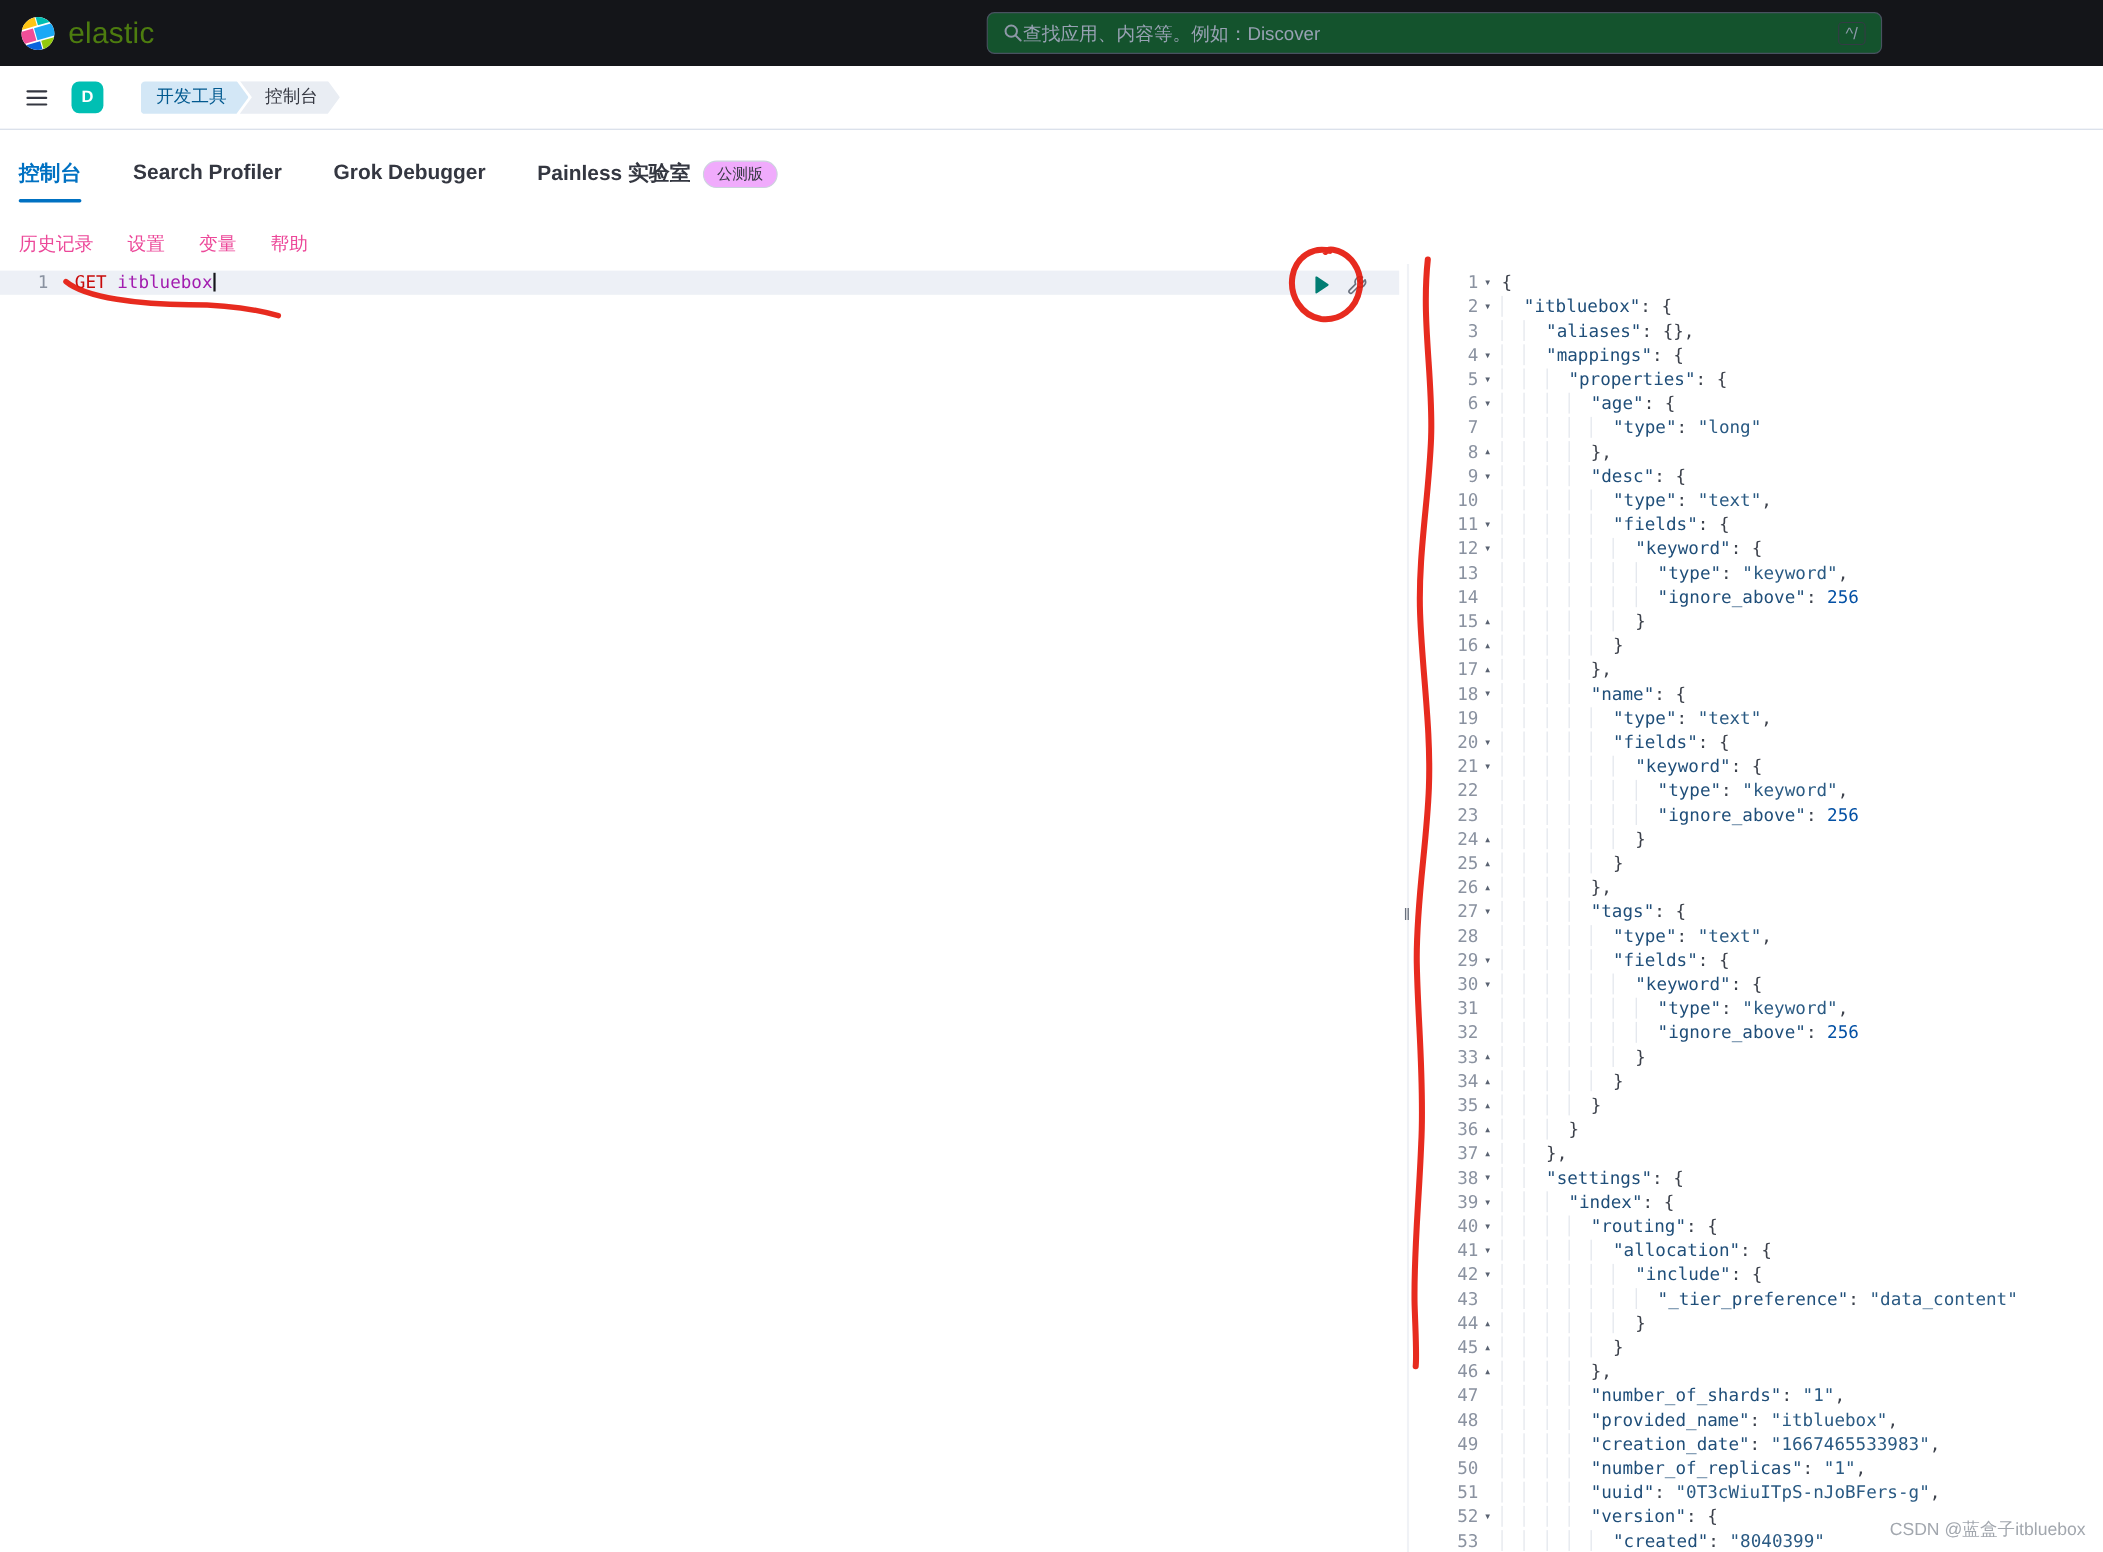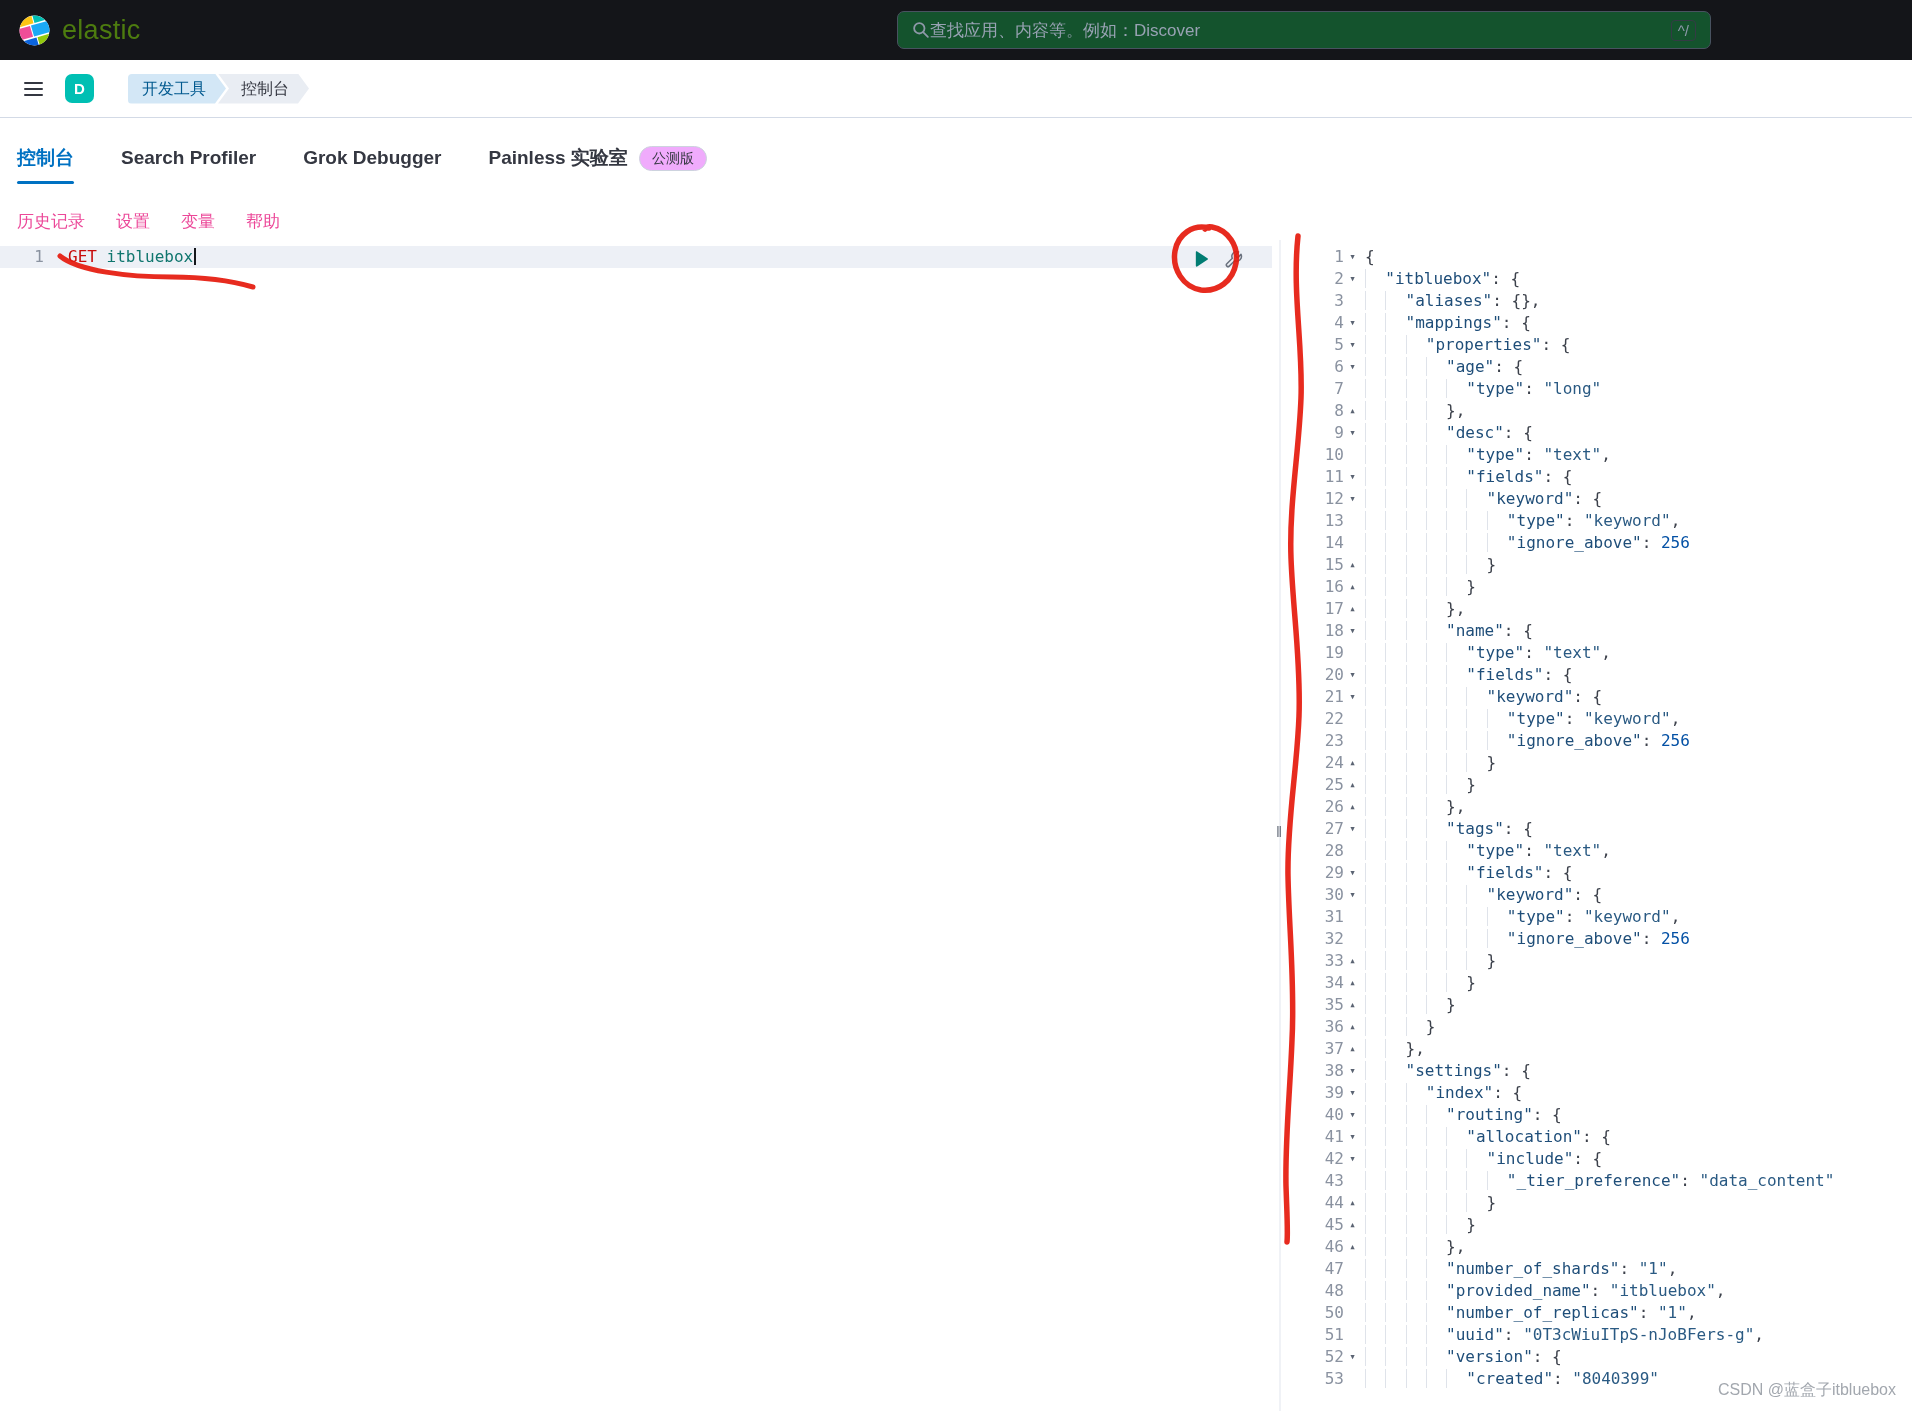--- a/index.html
+++ b/index.html
@@ -37,21 +37,21 @@
   .menu-item{font-size:17px;color:#ec4899;cursor:pointer;white-space:nowrap}
 
   
   .console{position:absolute;top:240px;left:0;right:0;bottom:0;background:#fff}
   .editor-panel{position:absolute;left:0;top:0;bottom:0;width:1272px;padding-top:6px;background:#fff}
   .ed-line{display:flex;height:22px;line-height:22px;font-family:"DejaVu Sans Mono",monospace;font-size:16px}
   .ed-line.active{background:#edf0f6}
   .enum{flex:none;width:58px;text-align:right;padding-right:14px;color:#8a92a0}
   .ecode{margin-left:10px;white-space:pre;font:inherit}
   .tk-method{color:#c80a0a}
-  .tk-path{color:#0f766e}
+  .tk-path{color:#a21caf}
   .cursor{display:inline-block;width:2px;height:17px;background:#15171b;vertical-align:-3px;margin-left:1px}
   .req-actions{position:absolute;left:1192px;top:8px;height:22px;display:flex;align-items:center;gap:14px}
   .req-actions button{background:none;border:0;padding:0;cursor:pointer;display:flex;align-items:center}
 
   .panel-divider{position:absolute;left:1279px;top:0;bottom:0;width:2px;background:#f0f2f6}
   .divider-handle{position:absolute;left:1268px;top:579px;width:22px;height:24px;display:flex;align-items:center;justify-content:center;color:#69707d;font-size:15px;cursor:col-resize;background:transparent}
 
   .response-panel{position:absolute;left:1288px;top:0;right:0;bottom:0;padding-top:6px;overflow:hidden;background:#fff}
   .resp-line{display:flex;height:22px;line-height:22px;font-family:"DejaVu Sans Mono",monospace;font-size:16px;color:#3c414b}
   .rnum{flex:none;width:56px;text-align:right;color:#8a92a0}
@@ -401,20 +401,25 @@
             <span class="rnum">47</span>
             <span class="rfold"></span>
             <pre class="rcode"><span class="ig">  </span><span class="ig">  </span><span class="ig">  </span><span class="ig">  </span><span class="tk-key">"number_of_shards"</span>: <span class="tk-str">"1"</span>,</pre>
           </div>
           <div class="resp-line">
             <span class="rnum">48</span>
             <span class="rfold"></span>
             <pre class="rcode"><span class="ig">  </span><span class="ig">  </span><span class="ig">  </span><span class="ig">  </span><span class="tk-key">"provided_name"</span>: <span class="tk-str">"itbluebox"</span>,</pre>
           </div>
           <div class="resp-line">
+            <span class="rnum">49</span>
+            <span class="rfold"></span>
+            <pre class="rcode"><span class="ig">  </span><span class="ig">  </span><span class="ig">  </span><span class="ig">  </span><span class="tk-key">"creation_date"</span>: <span class="tk-str">"1667465533983"</span>,</pre>
+          </div>
+          <div class="resp-line">
             <span class="rnum">50</span>
             <span class="rfold"></span>
             <pre class="rcode"><span class="ig">  </span><span class="ig">  </span><span class="ig">  </span><span class="ig">  </span><span class="tk-key">"number_of_replicas"</span>: <span class="tk-str">"1"</span>,</pre>
           </div>
           <div class="resp-line">
             <span class="rnum">51</span>
             <span class="rfold"></span>
             <pre class="rcode"><span class="ig">  </span><span class="ig">  </span><span class="ig">  </span><span class="ig">  </span><span class="tk-key">"uuid"</span>: <span class="tk-str">"0T3cWiuITpS-nJoBFers-g"</span>,</pre>
           </div>
           <div class="resp-line">

